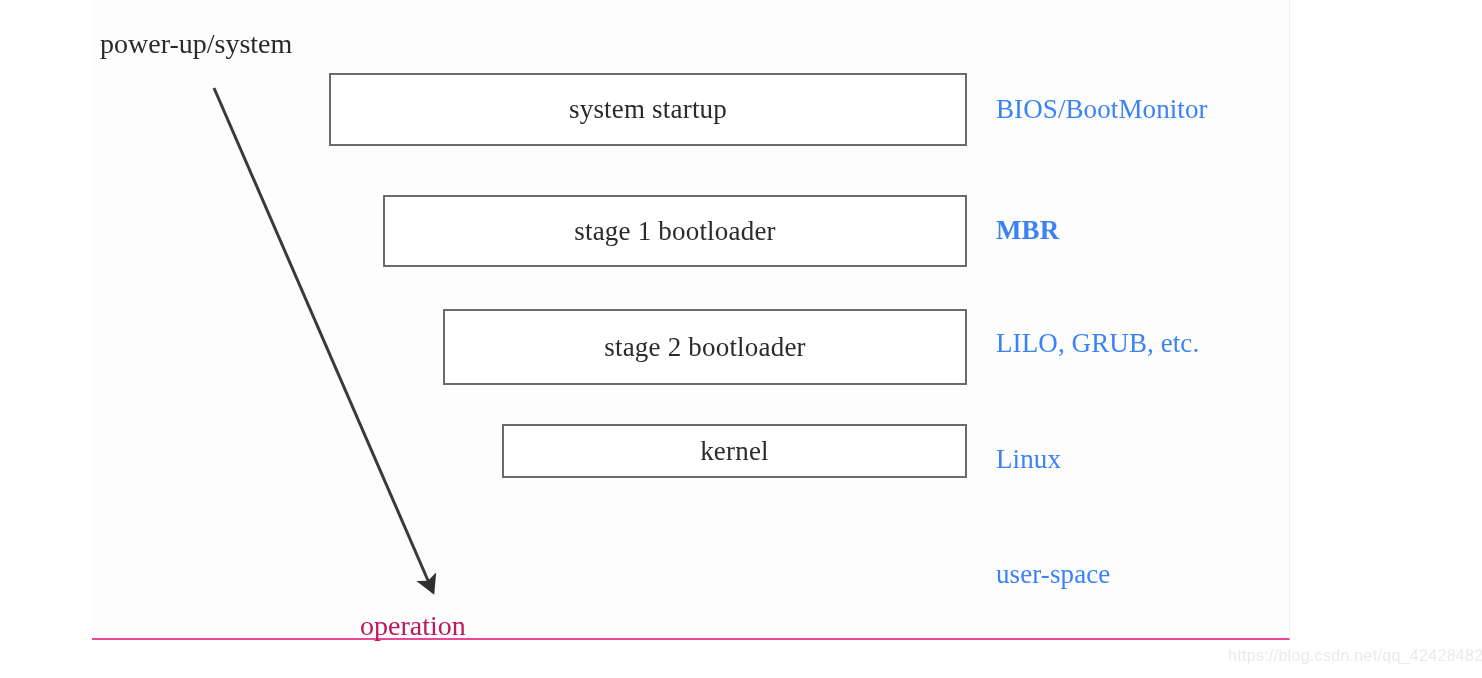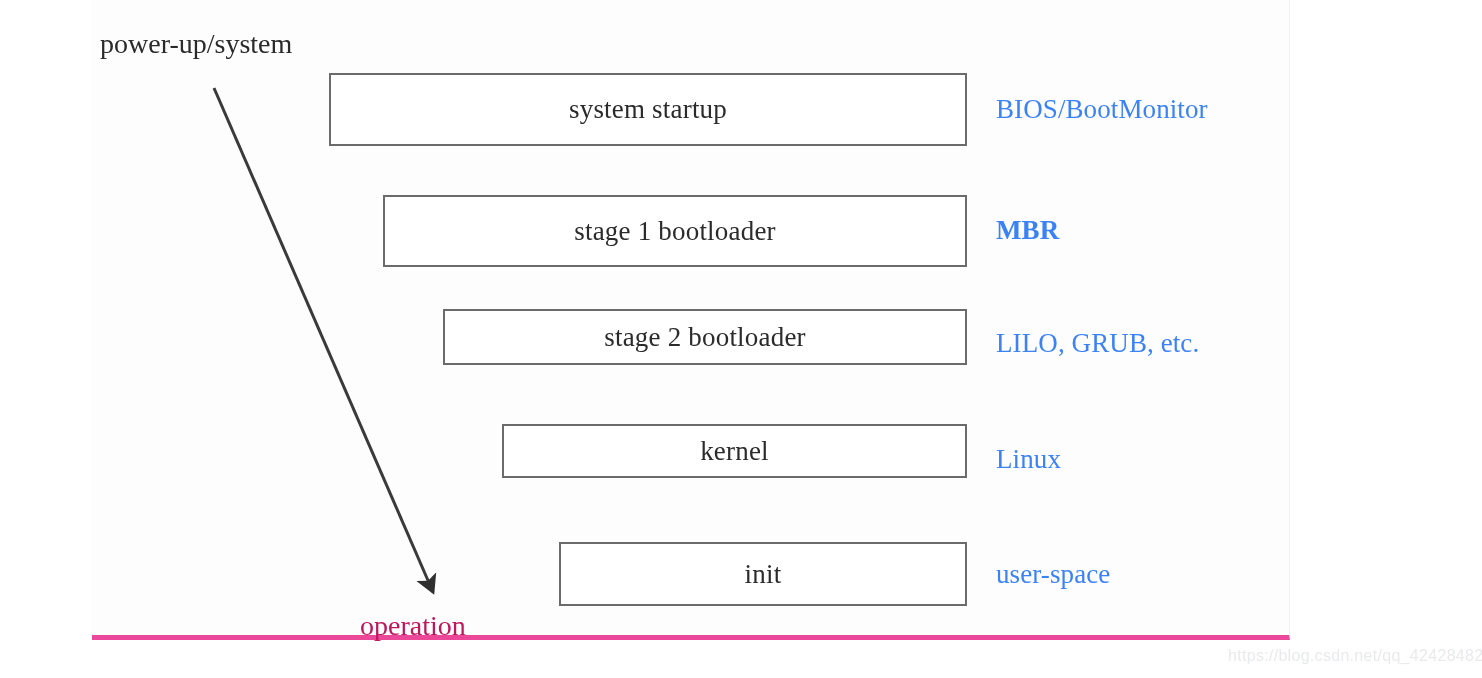--- a/index.html
+++ b/index.html
@@ -26,21 +26,21 @@
 
   
   #figure-canvas {
     position: absolute;
     left: 92px;
     top: 0px;
     width: 1198px;
     height: 640px;
     background: #fdfdfd;
     border-right: 1px solid #f0f0f0;
-    border-bottom: 5px solid #ec4899;
+    border-bottom: 2px solid #ec4899;
     box-sizing: border-box;
     overflow: visible;
   }
 
   
   .stage-box {
     position: absolute;
     box-sizing: border-box;
     background: #ffffff;
     border: 2px solid #6b6b6b;
@@ -115,31 +115,28 @@
   <div id="figure-canvas">
 
   <div class="stage-box" style="left: 237px; top: 73px; width: 638px; height: 73px;">
         <div class="stage-box-label">system startup</div>
       </div>
       <div class="stage-note" style="left: 904px; top: 96px;">BIOS/BootMonitor</div>
       <div class="stage-box" style="left: 291px; top: 195px; width: 584px; height: 72px;">
         <div class="stage-box-label">stage 1 bootloader</div>
       </div>
       <div class="stage-note" style="left: 904px; top: 217px; font-weight: bold;">MBR</div>
-      <div class="stage-box" style="left: 351px; top: 309px; width: 524px; height: 56px;">
+      <div class="stage-box" style="left: 351px; top: 309px; width: 524px; height: 76px;">
         <div class="stage-box-label">stage 2 bootloader</div>
       </div>
       <div class="stage-note" style="left: 904px; top: 330px;">LILO, GRUB, etc.</div>
       <div class="stage-box" style="left: 410px; top: 424px; width: 465px; height: 54px; justify-content: center;">
         <div class="stage-box-label">kernel</div>
       </div>
       <div class="stage-note" style="left: 904px; top: 446px;">Linux</div>
-      <div class="stage-box" style="left: 467px; top: 542px; width: 408px; height: 64px;">
-        <div class="stage-box-label">init</div>
-      </div>
       <div class="stage-note" style="left: 904px; top: 561px;">user-space</div>
     </div>
 
   <div id="powerup-label">power-up/system</div>
 
   <div id="operation-label">operation</div>
 
   <svg id="flow-arrow" viewBox="0 0 1482 678" xmlns="http://www.w3.org/2000/svg">
     <defs>
       <marker id="arrowhead" markerWidth="7" markerHeight="8" refX="5.6" refY="4" orient="auto" markerUnits="strokeWidth">

